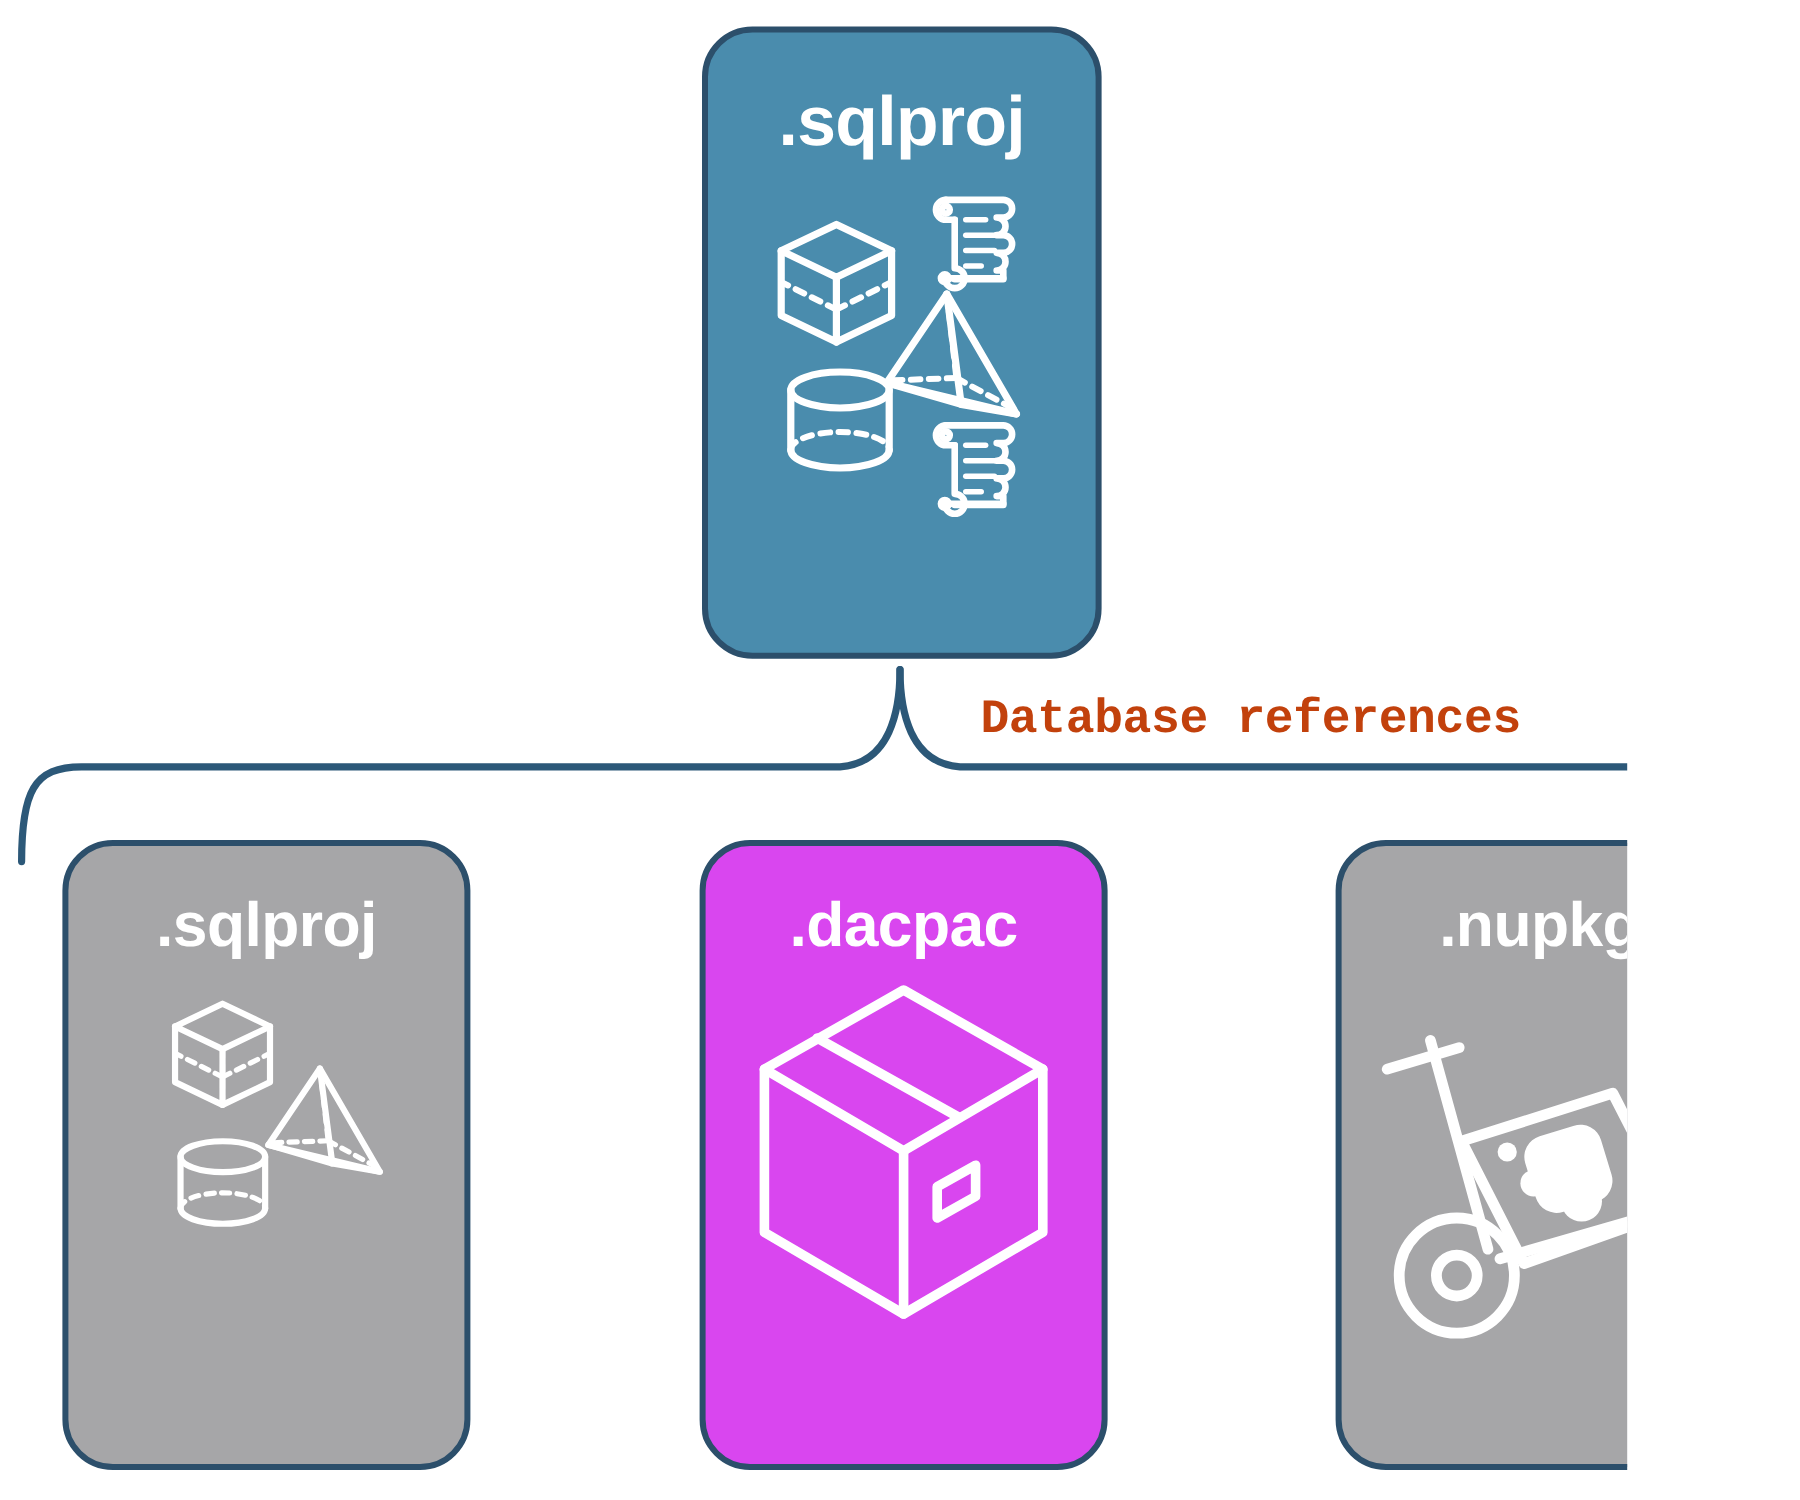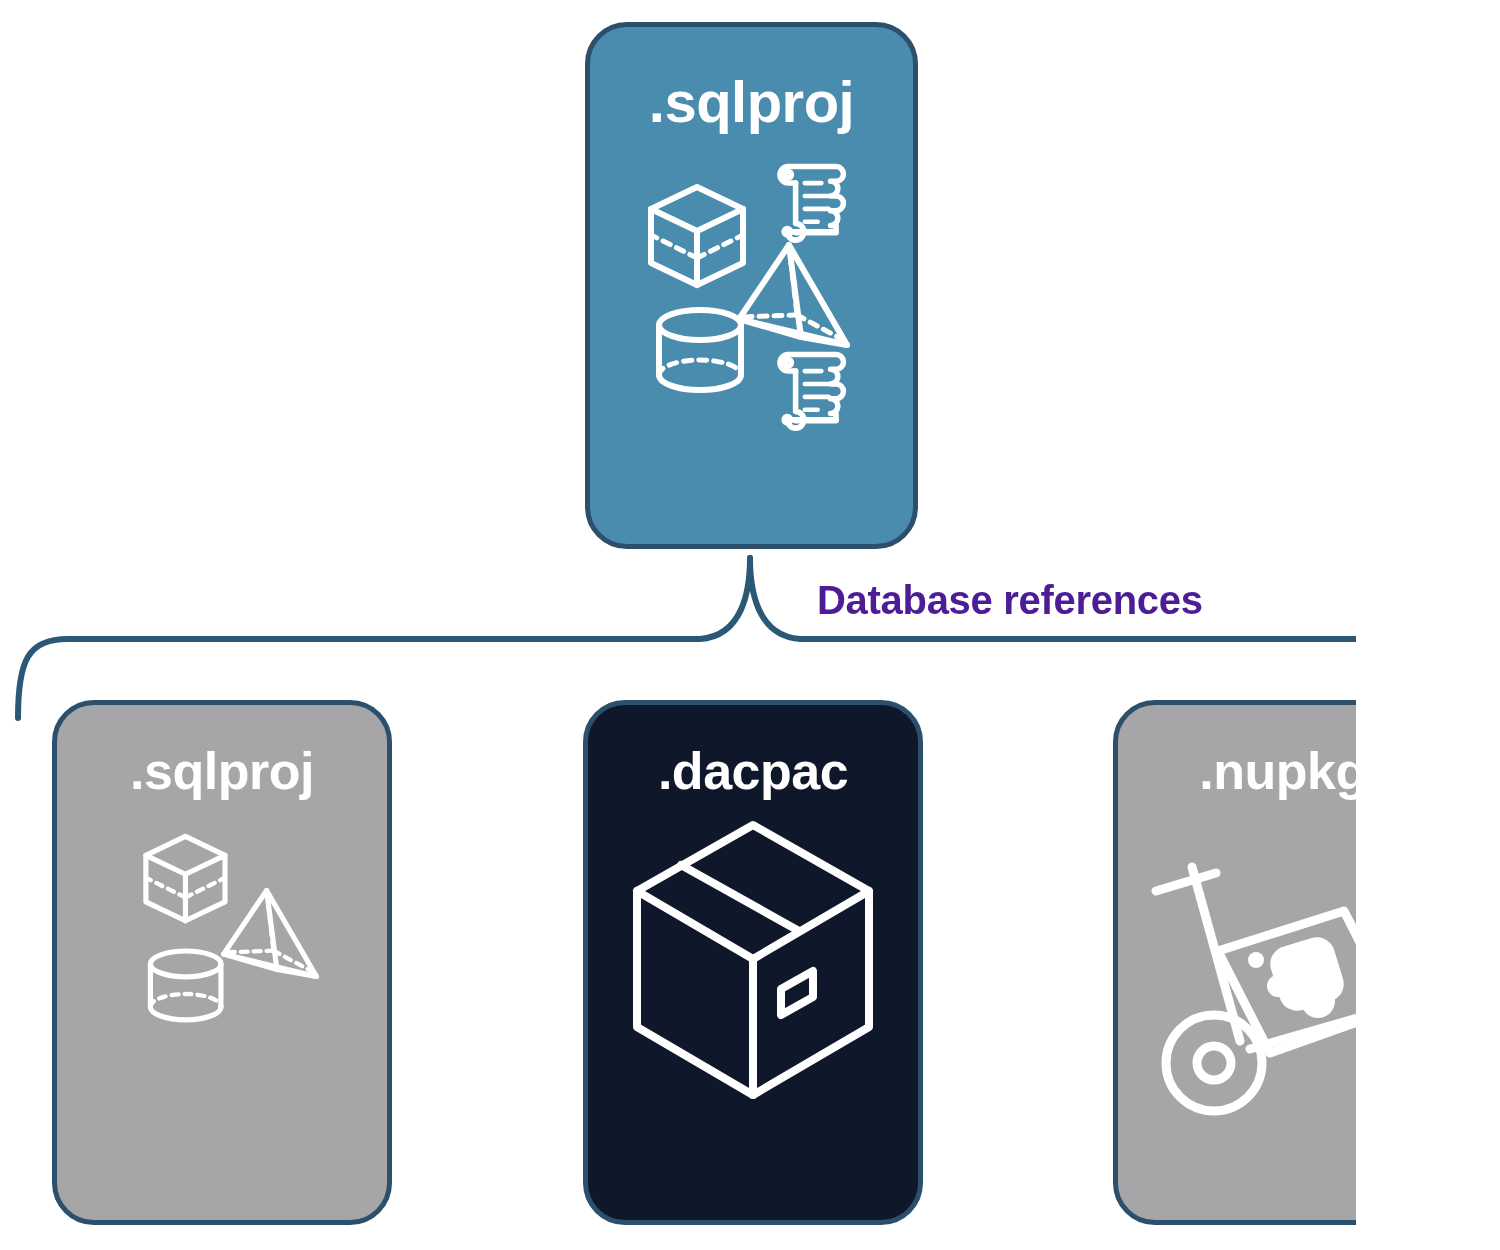--- a/index.html
+++ b/index.html
@@ -193,21 +193,21 @@
     <path d="M750 18
              C 750 52, 742 96, 700 99
              L 68 99
              C 28 99, 18 120, 18 178" stroke="#2c5878" stroke-width="6" fill="none" stroke-linecap="round"></path>
     <path d="M750 18
              C 750 52, 758 96, 800 99
              L 1432 99
              C 1472 99, 1482 120, 1482 178" stroke="#2c5878" stroke-width="6" fill="none" stroke-linecap="round"></path>
   </svg>
 
-  <div id="brace-label" style="color: #4c1d95;">Database references</div>
+  <div id="brace-label" style="color: #c2410c; font-family: Liberation Mono, monospace;">Database references</div>
 
   <div class="card secondary bottom" id="card-sqlproj" style="background: rgb(166, 166, 168); border-color: rgb(44, 79, 107);">
     <div class="card-title">.sqlproj</div>
     <div class="card-art">
       <svg width="230" height="230" viewBox="0 0 230 230" fill="none">
         <g stroke="#ffffff" stroke-width="6" stroke-linecap="round" stroke-linejoin="round" fill="none">
 
           <g transform="translate(32,4) scale(0.86)">
             <path d="M8 26 L54 4 L100 26 L54 48 Z"></path>
             <path d="M8 26 V80 L54 102 V48"></path>
@@ -236,21 +236,21 @@
             <path d="M86 22 V72"></path>
             <path d="M4 72 a41 15 0 0 0 82 0"></path>
             <path d="M4 72 a41 15 0 0 1 82 0" stroke-dasharray="8 7" stroke-width="5"></path>
           </g>
 
         </g>
       </svg>
     </div>
   </div>
 
-  <div class="card secondary bottom" id="card-dacpac" style="background: #0f172a; border-color: rgb(44, 79, 107);">
+  <div class="card secondary bottom" id="card-dacpac" style="background: #d946ef; border-color: rgb(44, 79, 107);">
     <div class="card-title">.dacpac</div>
     <div class="card-art">
       <svg width="260" height="300" viewBox="0 0 260 300" fill="none">
         <g stroke="#ffffff" stroke-width="8" stroke-linecap="round" stroke-linejoin="round" fill="none">
 
           <path d="M130 14 L246 80 V216 L130 284 L14 216 V80 Z"></path>
 
           <path d="M130 148 V284"></path>
 
           <path d="M14 80 L130 148 L246 80"></path>

